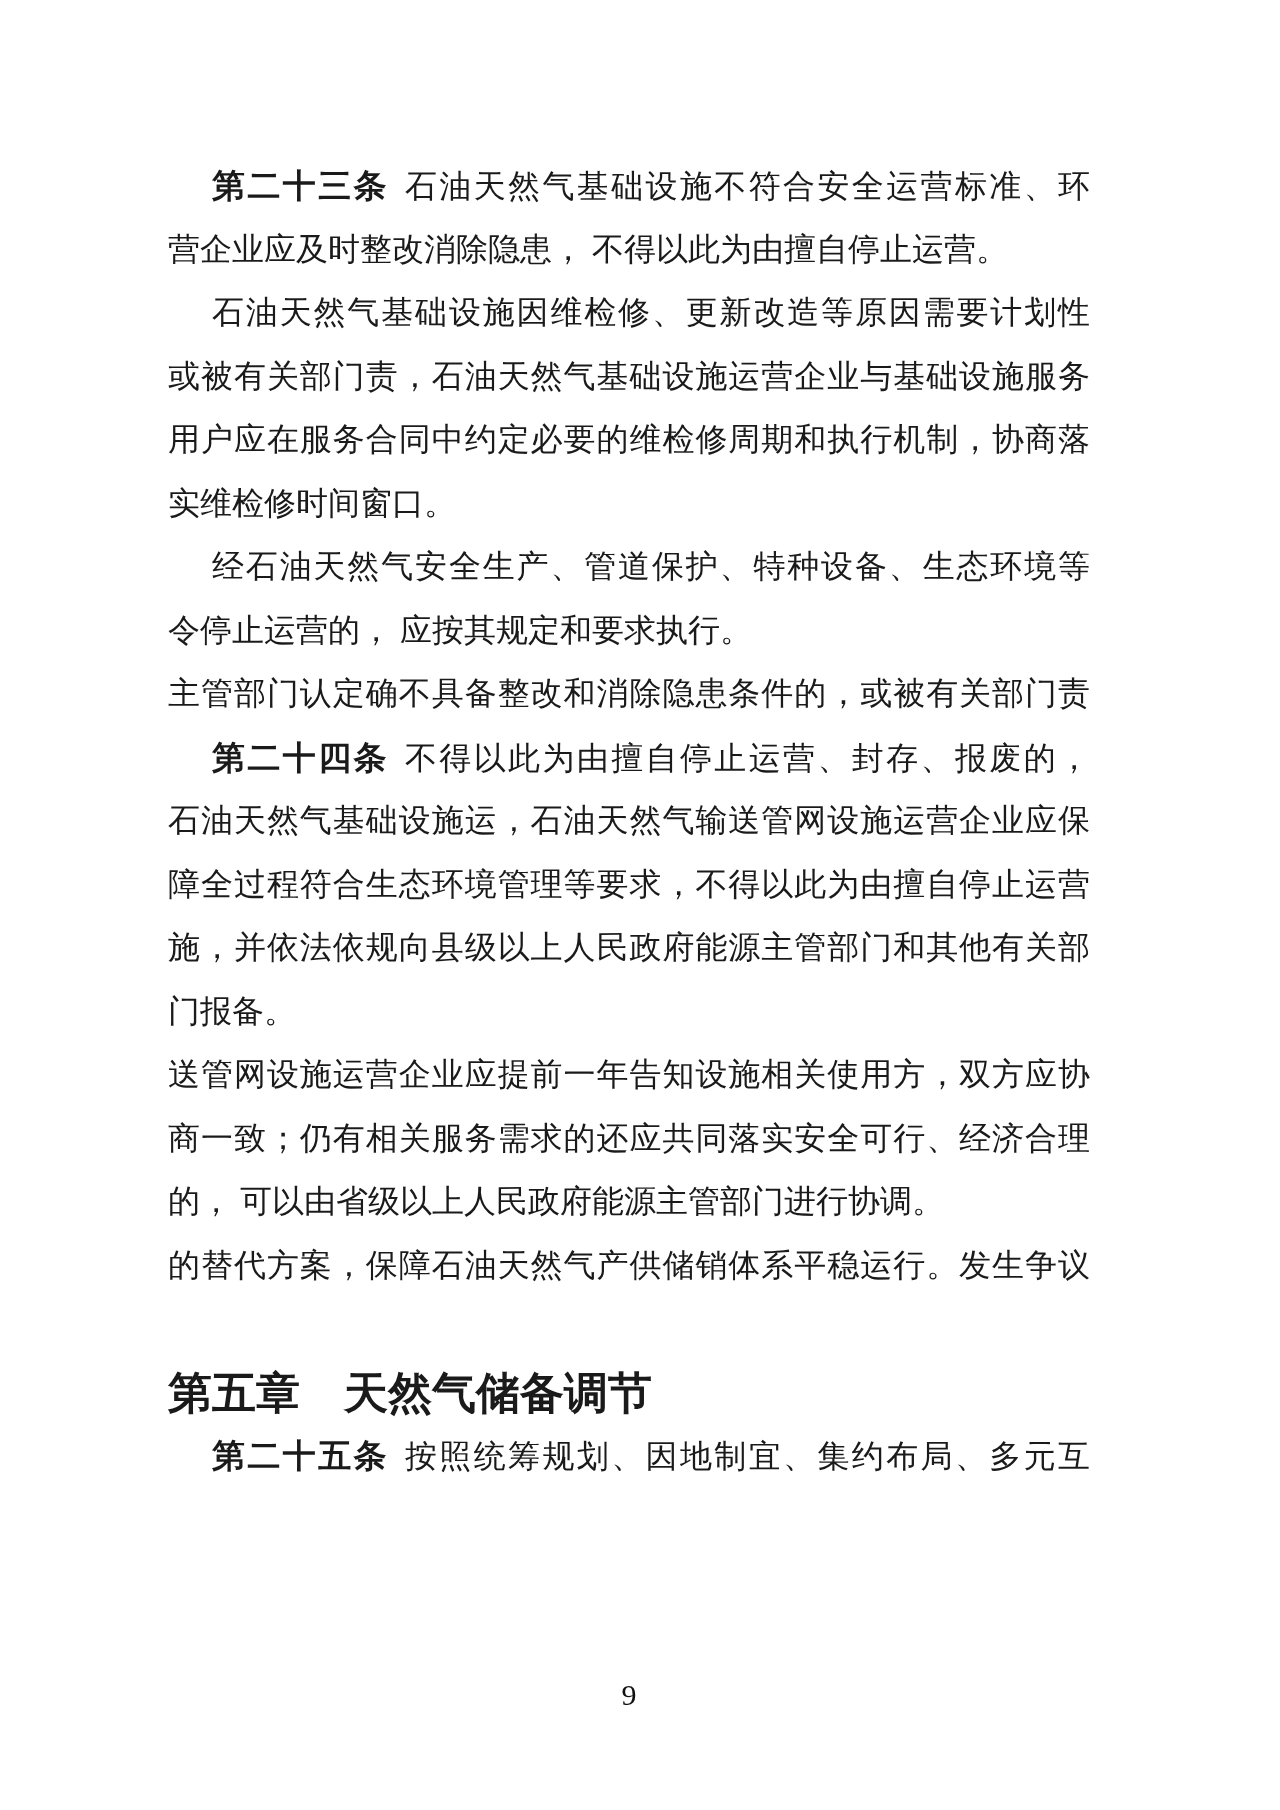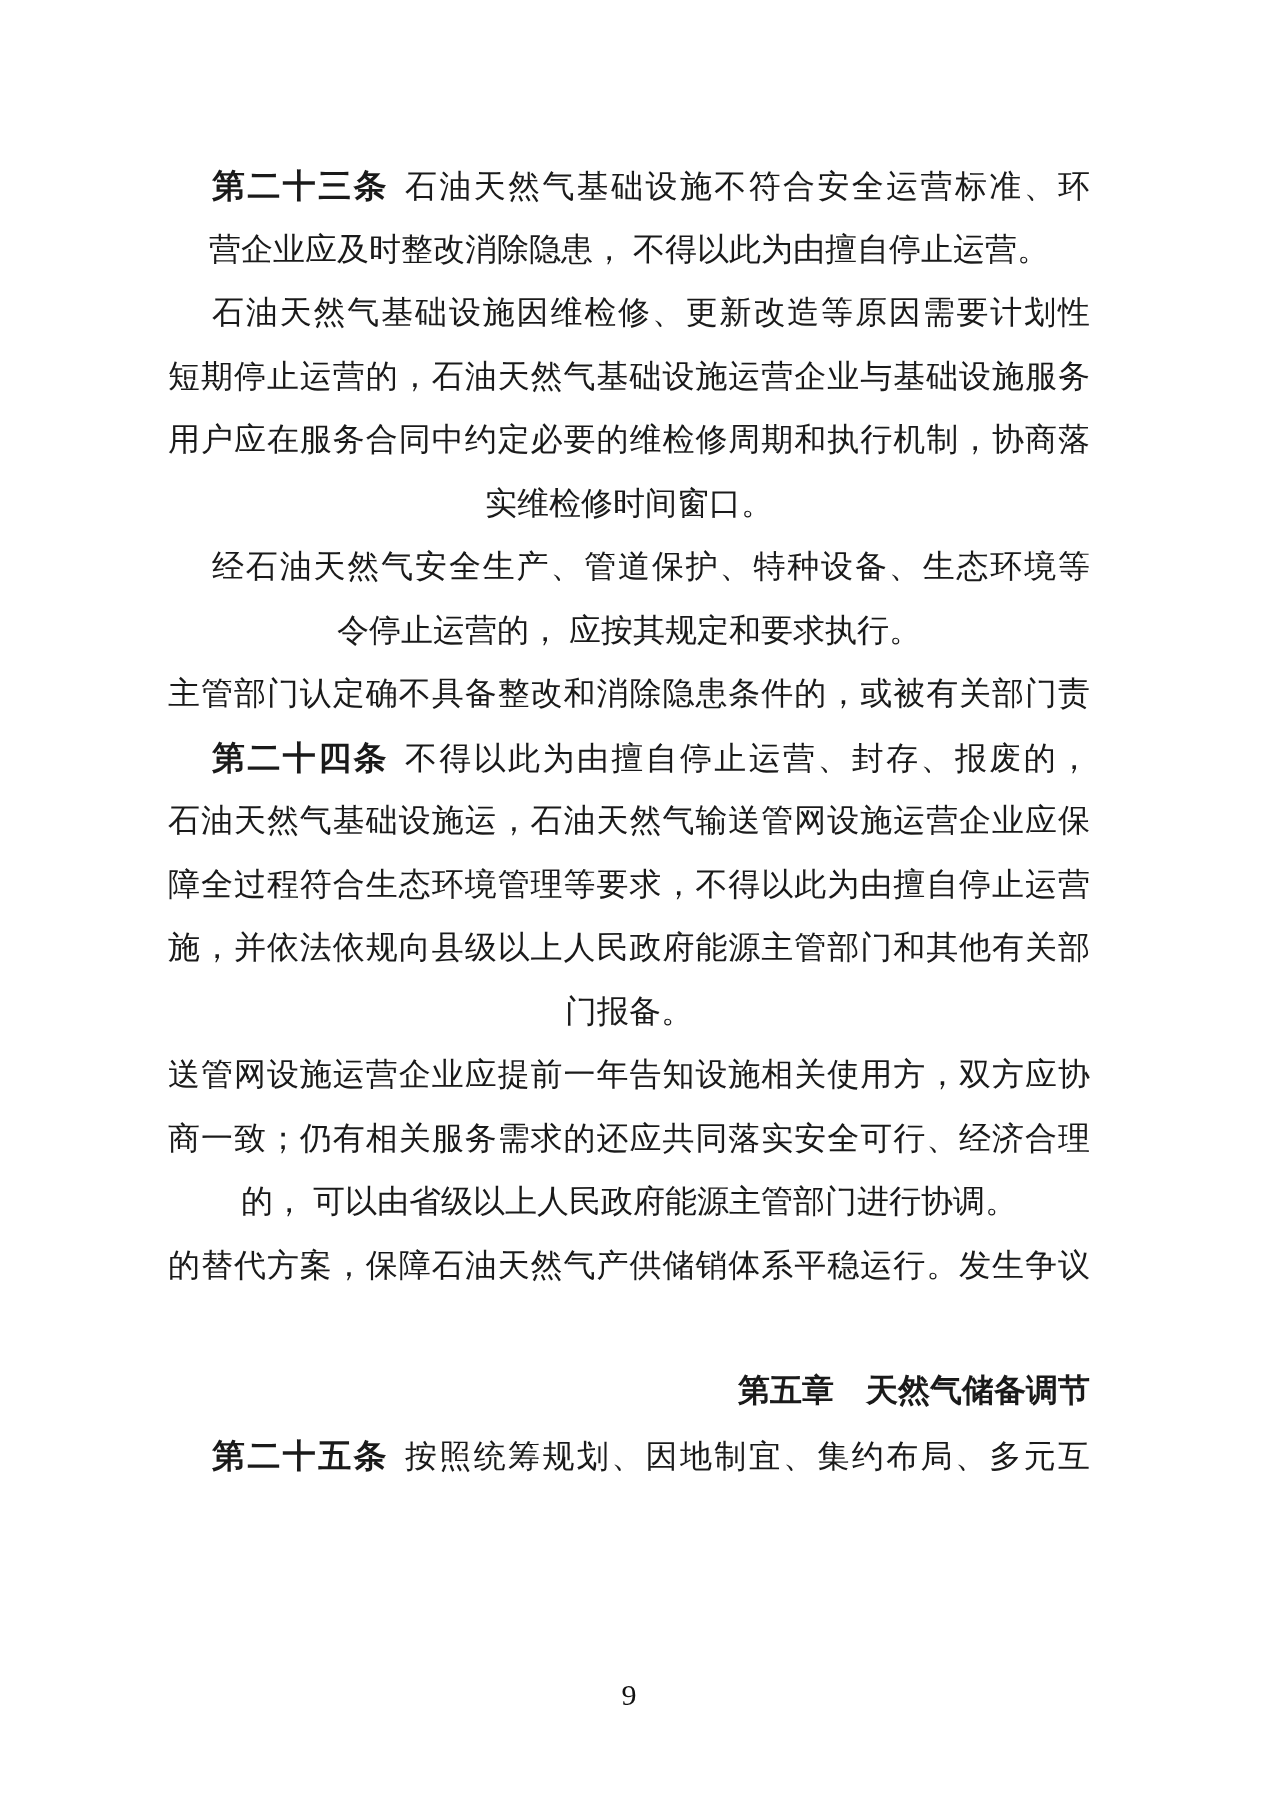--- a/index.html
+++ b/index.html
@@ -25,37 +25,37 @@
     line-height: 63.5px;
     white-space: nowrap;
   }
   
   .j {
     text-align: justify;
     text-align-last: justify;
     white-space: normal;
   }
   
-  .l { text-align: center; }
+  .l { text-align: left; }
   
   .indent { text-indent: 44px; }
   .num {
     font-weight: 700;
     font-family: "Liberation Sans", "DejaVu Sans", sans-serif;
     font-size: 33px;
     margin-right: 16px;
   }
   .spacer { height: 63.5px; }
   .heading {
-    font-size: 32px;
+    font-size: 44px;
     height: 63.5px;
     line-height: 63.5px;
-    text-align: right;
+    text-align: left;
     font-weight: 700;
-    font-family: Liberation Mono, monospace;
+    font-family: Liberation Sans, sans-serif;
   }
   .pagenum {
     position: absolute;
     left: 168px;
     top: 1678px;
     width: 922px;
     text-align: center;
     font-size: 30px;
     color: #111111;
   }
@@ -65,21 +65,21 @@
 
 <div class="page">
   <div class="text-block">
 
     <div class="line j indent">
       <span class="num">第二十三条</span><span>石油天然气基础设施不符合安全运营标准、环</span>
     </div>
     <div class="line l">营企业应及时整改消除隐患， 不得以此为由擅自停止运营。</div>
 
     <div class="line j indent">石油天然气基础设施因维检修、更新改造等原因需要计划性</div>
-    <div class="line j">短期停止运营的，石油天然气基础设施运营企业与基础设施服务</div>
+    <div class="line j">或被有关部门责，石油天然气基础设施运营企业与基础设施服务</div>
     <div class="line j">用户应在服务合同中约定必要的维检修周期和执行机制，协商落</div>
     <div class="line l">实维检修时间窗口。</div>
 
     <div class="line j indent">经石油天然气安全生产、管道保护、特种设备、生态环境等</div>
     <div class="line l">令停止运营的， 应按其规定和要求执行。</div>
     <div class="line j">主管部门认定确不具备整改和消除隐患条件的，或被有关部门责</div>
 
     <div class="line j indent">
       <span class="num">第二十四条</span><span>不得以此为由擅自停止运营、封存、报废的，</span>
     </div>

